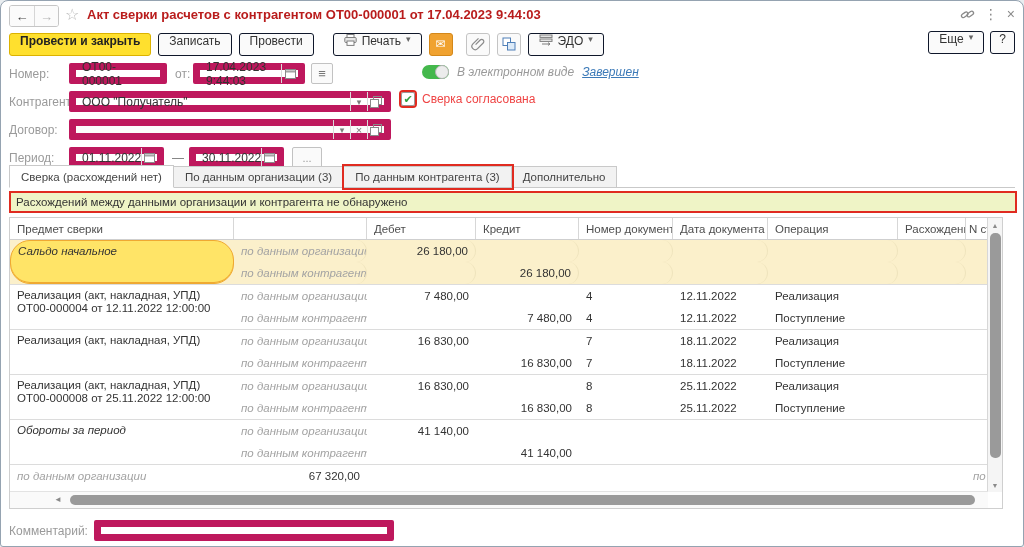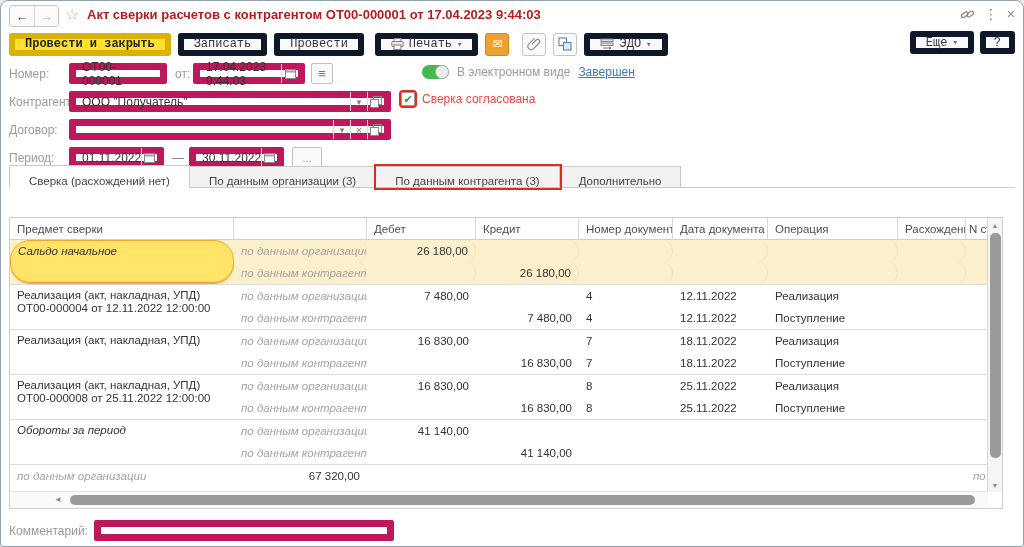--- a/index.html
+++ b/index.html
@@ -14,22 +14,22 @@
   .navbtn { width:24px; height:20px; display:flex; align-items:center; justify-content:center;
             background:#fbfbfb; font-size:13px; color:#444; cursor:pointer; }
   .navbtn + .navbtn { border-left:1px solid #d6d6d6; color:#b5b5b5; }
   .star { position:absolute; left:64px; top:4px; font-size:16px; color:#b9b9b9; }
   .wtitle { position:absolute; left:86px; top:6px; font-size:13px; font-weight:bold; color:#b91c1c; }
   .winicons { position:absolute; right:8px; top:5px; display:flex; gap:9px; align-items:center; color:#8a8a8a; }
   .winicons .g { font-size:14px; cursor:pointer; }
 
   
   .toolbar { position:absolute; top:30px; left:8px; right:8px; height:26px; display:flex; gap:7px; align-items:center; }
-  .btn { height:23px; display:inline-flex; align-items:center; gap:5px; padding:0 10px;
-         background:#fafafa; border:6px solid #0f172a; border-radius:3px; font-size:12px; color:#333; cursor:pointer;font-family:Liberation Mono, monospace; }
+  .btn { height:23px; display:inline-flex; gap:5px; padding:0 10px;
+         background:#fafafa; border:1px solid #0f172a; border-radius:3px; font-size:12px; color:#333; cursor:pointer; }
   .btn.primary { background:#ffe02e; border-color:#dcb200; font-weight:bold; color:#222; }
   .btn .dd { font-size:9px; color:#666; }
   .ibtn { width:24px; height:23px; display:inline-flex; align-items:center; justify-content:center;
           background:#fafafa; border:1px solid #c4c4c4; border-radius:3px; cursor:pointer; }
   .ibtn.mail { background:#f0a230; border-color:#d4881a; color:#fff; font-size:12px; }
   .right-tools { position:absolute; right:0; top:0; display:flex; gap:6px; }
 
   
   .lbl { font-size:12px; color:#9a9a9a; }
   .val-input { background:#fff; border:7px solid #be185d; border-radius:2px; height:21px;
@@ -42,21 +42,21 @@
   .toggle .knob { position:absolute; right:0; top:0; width:14px; height:14px; border-radius:50%;
                   background:#ececec; border:1px solid #b3b3b3; }
   .link { font-size:12px; color:#3c7ab8; text-decoration:underline; cursor:pointer; }
   .chk { width:14px; height:14px; background:#fff; border:1px solid #999; border-radius:2px;
          display:flex; align-items:center; justify-content:center; font-size:11px; color:#2f9e3f; cursor:pointer; }
   .annot-ring { outline:2px solid #e02b20; }
 
   
   .tabstrip { position:absolute; left:8px; top:164px; right:8px; height:23px; display:flex; align-items:flex-end; }
   .tabstrip:after { content:""; position:absolute; left:0; right:0; bottom:0; border-bottom:1px solid #c9c9c9; }
-  .tab { position:relative; z-index:2; height:22px; padding:0 19px; display:flex; align-items:flex-end;
+  .tab { position:relative; z-index:2; height:22px; padding:0 11px; display:flex; align-items:center;
          font-size:11.5px; color:#444; background:#f2f2f2; border:1px solid #c9c9c9; border-left:none; cursor:pointer; }
   .tab:first-child { border-left:1px solid #c9c9c9; }
   .tab.active { background:#fff; height:23px; border-bottom:1px solid #fff; }
   .tab.annot { box-shadow:0 0 0 2px #e02b20; z-index:3; }
 
   
   .msgbar { position:absolute; left:8px; top:190px; width:1008px; height:22px; background:#eff4c6;
             border:2px solid #e02b20; display:flex; align-items:center; padding:0 5px;
             font-size:11.5px; color:#333; }
 
@@ -124,21 +124,21 @@
   <div class="toolbar">
     <div class="btn primary">
         <span>Провести и закрыть</span>
       </div>
     <div class="btn">
         <span>Записать</span>
       </div>
     <div class="btn">
         <span>Провести</span>
       </div>
-    <div class="btn" style="margin-left:4px;">
+    <div class="btn" style="margin-left:12px;">
       <span>
           <svg width="13" height="12" viewBox="0 0 13 12">
             <rect x="3" y="0.5" width="7" height="3" fill="#fff" stroke="#7d7d7d"></rect>
             <rect x="0.8" y="3.5" width="11.4" height="5" rx="1" fill="#e8e8e8" stroke="#7d7d7d"></rect>
             <rect x="3" y="7" width="7" height="4.4" fill="#fff" stroke="#7d7d7d"></rect>
           </svg>
         </span>
       <span>Печать</span>
         <span class="dd">▾</span>
     </div>
@@ -191,21 +191,21 @@
         <svg width="11" height="11" viewBox="0 0 11 11">
           <rect x="0.5" y="1.5" width="10" height="9" fill="#fff" stroke="#8a8a8a"></rect>
           <rect x="0.5" y="1.5" width="10" height="2.4" fill="#c9c9c9" stroke="#8a8a8a"></rect>
         </svg>
       </span>
   </div>
   <div class="abs minibtn" style="left:310px; top:62px; width:22px; font-size:13px;">
       <span>≡</span>
     </div>
 
-  <div class="abs" style="left:421px; top:64px; display:flex; align-items:center; gap:8px;">
+  <div class="abs" style="left:421px; top:64px; display:flex; align-items:center; gap:8px;font-style:italic;">
     <div class="toggle">
         <div class="knob"></div>
       </div>
     <span class="lbl">В электронном виде</span>
     <span class="link">Завершен</span>
   </div>
 
   <div class="abs lbl" style="left:8px; top:94px;">Контрагент:</div>
   <div class="abs val-input" style="left:68px; top:90px; width:322px; padding-right:0;">
     <span style="flex:1;">ООО "Получатель"</span>
@@ -267,20 +267,21 @@
         <span>По данным организации (3)</span>
       </div>
     <div class="tab annot">
         <span>По данным контрагента (3)</span>
       </div>
     <div class="tab">
         <span>Дополнительно</span>
       </div>
   </div>
 
+  <div class="msgbar">Расхождений между данными организации и контрагента не обнаружено</div>
 
   <div class="tbl">
     <div class="grid thead" style="width:978px;">
       <div class="hc">Предмет сверки</div>
       <div class="hc"></div>
       <div class="hc">Дебет</div>
       <div class="hc">Кредит</div>
       <div class="hc">Номер документа</div>
       <div class="hc">Дата документа</div>
       <div class="hc">Операция</div>

